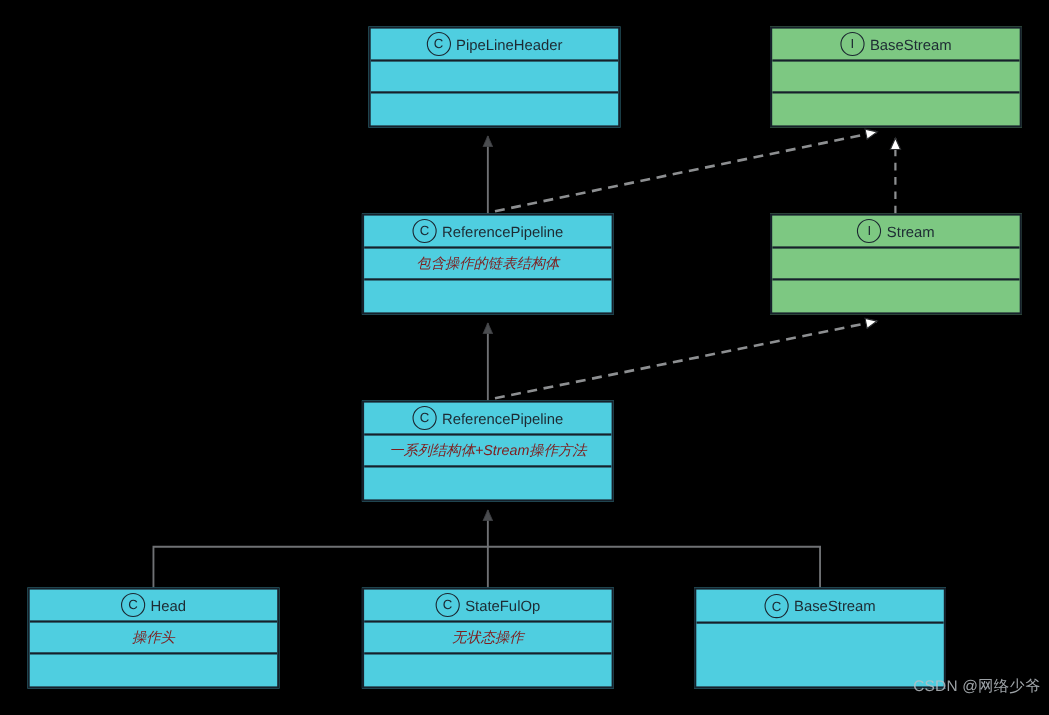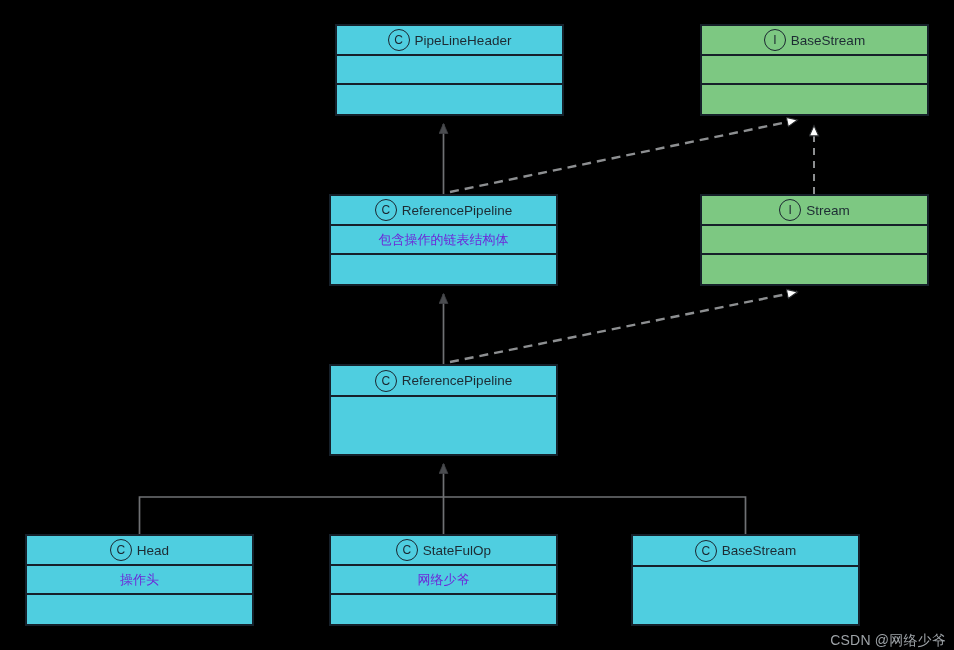--- a/index.html
+++ b/index.html
@@ -40,42 +40,43 @@
     font-size: 13.5px;
     color: #1d2b33;
     white-space: nowrap;
   }
   .uml-row {
     height: 30px;
     display: flex;
     align-items: center;
     justify-content: center;
     font-size: 13px;
-    color: #6d28d9;
+    color: #7f1d1d;
     white-space: nowrap;
+    font-style: italic;
   }
   .uml-row.divided { border-bottom: 2px solid #16202a; }
   .stereo {
     width: 22px;
     height: 22px;
     border: 1.6px solid #1a2630;
     border-radius: 50%;
     display: flex;
     align-items: center;
     justify-content: center;
     font-size: 12px;
     line-height: 1;
     color: #1a2630;
     flex: 0 0 auto;
   }
   .stereo.iface { font-style: normal; }
   .watermark {
     position: absolute;
     right: 8px;
-    bottom: 0;
+    bottom: 17px;
     font-size: 14px;
     color: #b9bfc4;
     opacity: 0.85;
     white-space: nowrap;
     letter-spacing: 0.2px;
   }
 </style>
 </head>
 <body>
 
@@ -152,38 +153,39 @@
     </div>
     <div class="uml-row divided"></div>
     <div class="uml-row"></div>
   </div>
 
   <div class="uml-box" style="left:329px; top:364px; width:229px; height:92px; background:#4FCEE0;">
     <div class="uml-title">
       <span class="stereo">C</span>
       <span>ReferencePipeline</span>
     </div>
+    <div class="uml-row divided">一系列结构体+Stream操作方法</div>
     <div class="uml-row"></div>
   </div>
 
   <div class="uml-box" style="left:25px; top:534px; width:229px; height:92px; background:#4FCEE0;">
     <div class="uml-title">
       <span class="stereo">C</span>
       <span>Head</span>
     </div>
     <div class="uml-row divided">操作头</div>
     <div class="uml-row"></div>
   </div>
 
   <div class="uml-box" style="left:329px; top:534px; width:229px; height:92px; background:#4FCEE0;">
     <div class="uml-title">
       <span class="stereo">C</span>
       <span>StateFulOp</span>
     </div>
-    <div class="uml-row divided">网络少爷</div>
+    <div class="uml-row divided">无状态操作</div>
     <div class="uml-row"></div>
   </div>
 
   <div class="uml-box" style="left:631px; top:534px; width:229px; height:92px; background:#4FCEE0;">
     <div class="uml-title">
       <span class="stereo">C</span>
       <span>BaseStream</span>
     </div>
     <div class="uml-row"></div>
   </div>

